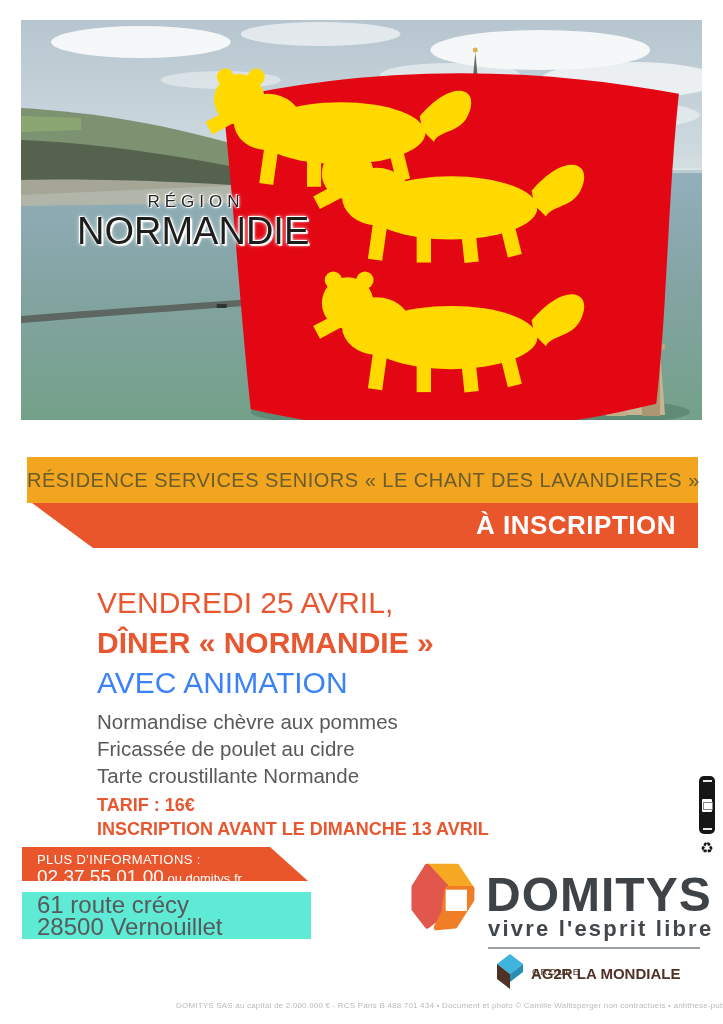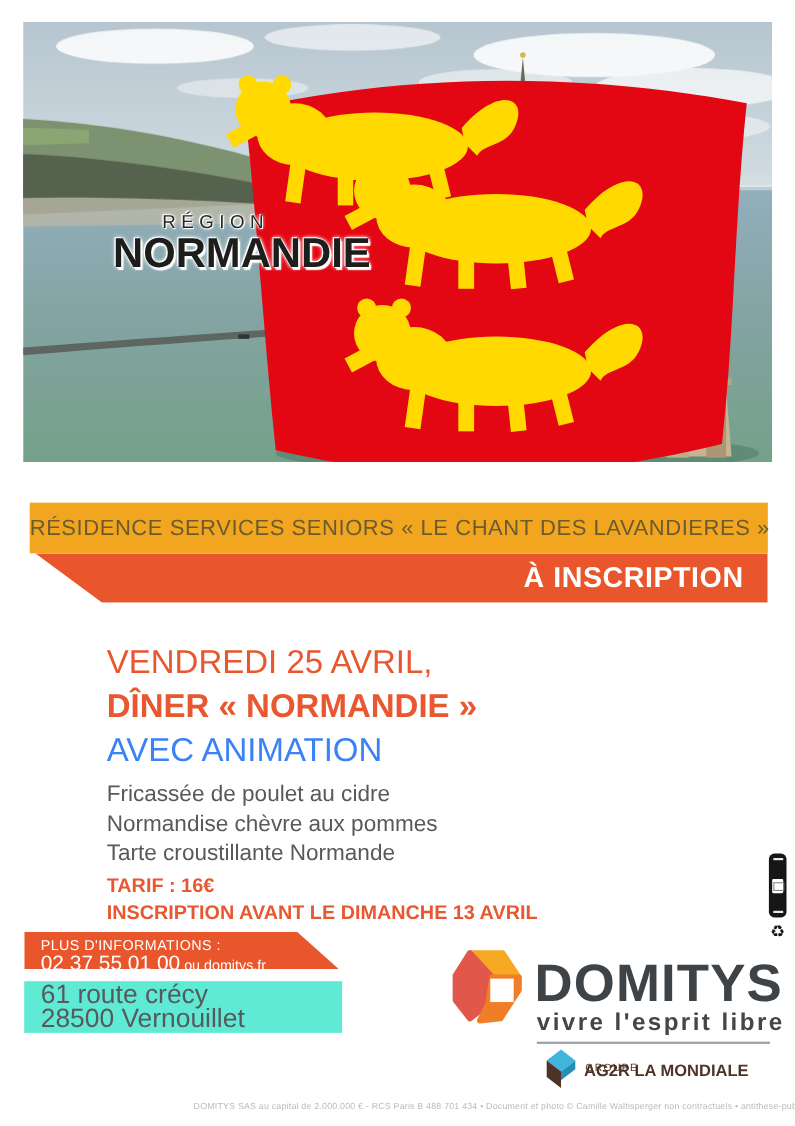--- a/index.html
+++ b/index.html
@@ -8,22 +8,22 @@
 
   
   .photo { position:absolute; left:21px; top:20px; width:681px; height:400px; overflow:hidden; }
   .photo svg { display:block; width:100%; height:100%; }
 
   
   .flag { position:absolute; left:92px; top:40px; width:196px; height:142px; }
   .region-label { position:absolute; left:100px; top:172px; width:150px; text-align:center;
     font-size:17px; letter-spacing:5px; color:#262626; font-weight:500;
     text-shadow:0 0 3px #fff, 0 0 4px #fff, 1px 1px 0 #fff, -1px -1px 0 #fff; }
-  .region-name { position:absolute; left:56px; top:190px; width:260px; text-align:right;
-    font-size:38px; font-weight:700; color:#1d1d1b; letter-spacing:0px;
+  .region-name { position:absolute; left:56px; top:190px; width:260px; text-align:left;
+    font-size:38px; font-weight:400; color:#1d1d1b; letter-spacing:0px;
     text-shadow:0 0 3px #fff, 0 0 5px #fff, 1px 1px 0 #fff, -1px -1px 0 #fff, 2px 2px 1px #fff; }
 
   
   .banner-yellow { position:absolute; left:27px; top:457px; width:671px; height:46px;
     background:#F2A51F; color:#6B5C2E; font-size:20px; letter-spacing:0.5px;
     line-height:46px; text-align:center; white-space:nowrap; }
   .banner-orange { position:absolute; left:27px; top:503px; width:671px; height:45px;
     background:#E9562C; clip-path:polygon(5px 0, 100% 0, 100% 100%, 66px 100%);
     color:#ffffff; font-size:26px; font-weight:600; letter-spacing:0.5px;
     line-height:44px; text-align:right; padding-right:22px; }
@@ -209,22 +209,22 @@
   </div>
 
   <div class="banner-yellow">RÉSIDENCE SERVICES SENIORS « LE CHANT DES LAVANDIERES »</div>
   <div class="banner-orange">À INSCRIPTION</div>
 
   <div class="h-date">VENDREDI 25 AVRIL,</div>
   <div class="h-title">DÎNER « NORMANDIE »</div>
   <div class="h-sub">AVEC ANIMATION</div>
 
   <div class="menu">
+    <div>Normandise chèvre aux pommes</div>
     <div>Fricassée de poulet au cidre</div>
-    <div>Normandise chèvre aux pommes</div>
     <div>Tarte croustillante Normande</div>
   </div>
 
   <div class="tarif">TARIF : 16€</div>
   <div class="inscription">INSCRIPTION AVANT LE DIMANCHE 13 AVRIL</div>
 
   <div class="infobox">
     <div class="lbl">PLUS D'INFORMATIONS :</div>
     <div class="phone">
       <span>02 37 55 01 00</span><span class="suffix"> ou domitys.fr</span>

